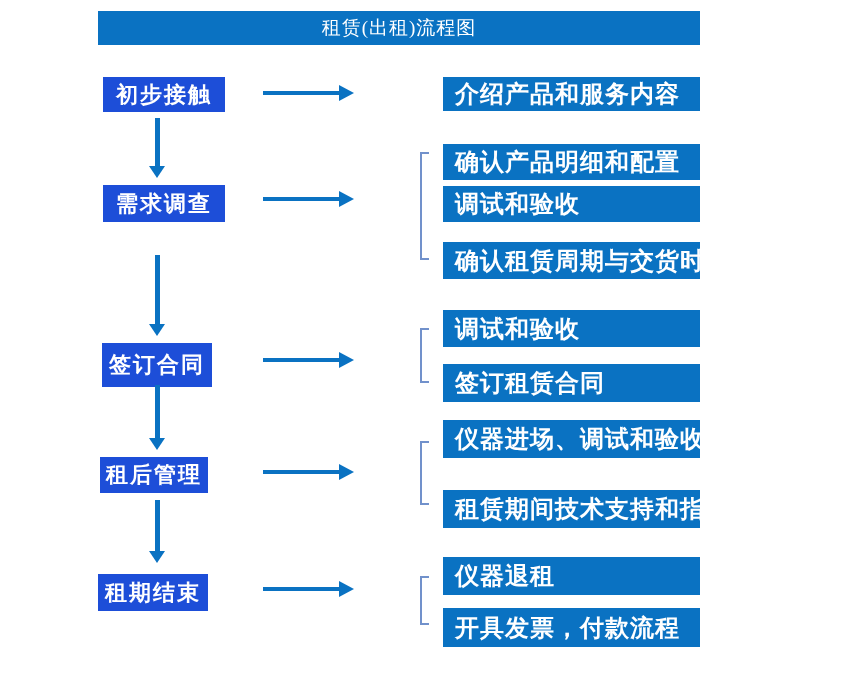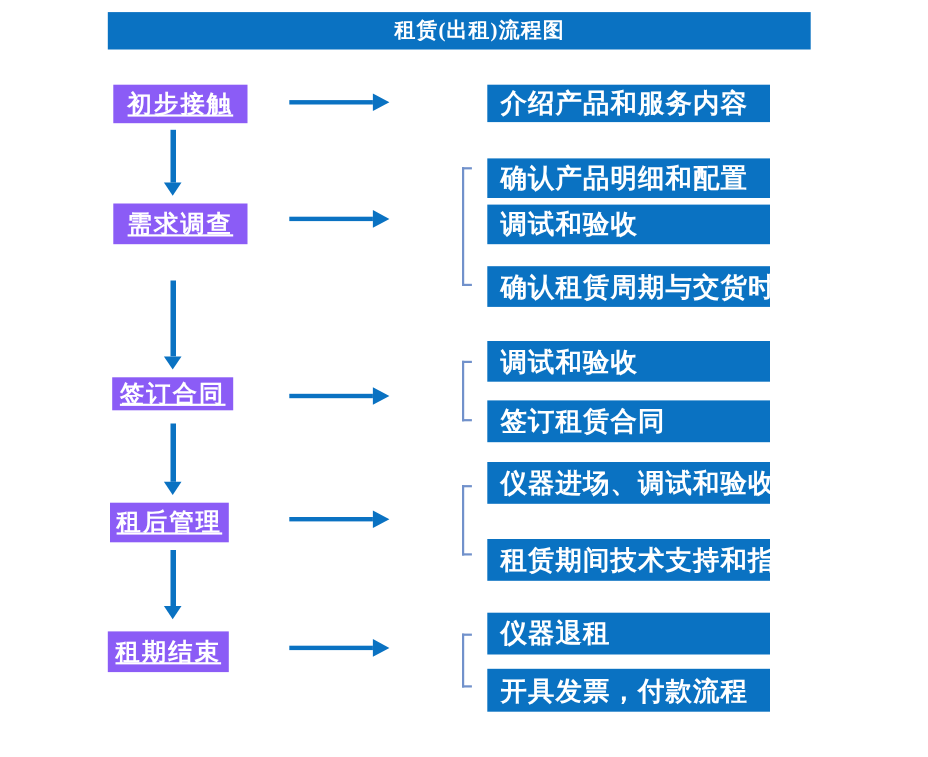--- a/index.html
+++ b/index.html
@@ -16,40 +16,38 @@
     overflow: hidden;
   }
   .title-bar {
     position: absolute;
     left: 98px;
     top: 11px;
     width: 602px;
     height: 34px;
     background: #0a72c2;
     color: #ffffff;
-    font-weight: 700;
+    font-weight: 400;
     font-size: 19px;
     display: flex;
     align-items: center;
     justify-content: center;
     letter-spacing: 1px;
-    padding-left: 37px;
   }
   .step-box {
     position: absolute;
-    background: #8b5cf6;
+    background: #1d4ed8;
     color: #ffffff;
     font-weight: 700;
     font-size: 22px;
     display: flex;
     align-items: center;
     justify-content: center;
     letter-spacing: 2px;
     white-space: nowrap;
-    text-decoration: underline;
   }
   .detail-box {
     position: absolute;
     left: 443px;
     width: 257px;
     background: #0a72c2;
     color: #ffffff;
     font-weight: 700;
     font-size: 24px;
     display: flex;
@@ -115,21 +113,21 @@
   <div class="title-bar">
     <span>租赁(出租)流程图</span>
   </div>
 
   <div class="step-box" style="left:103px;top:77px;width:122px;height:35px">
     <span>初步接触</span>
   </div>
   <div class="step-box" style="left:103px;top:185px;width:122px;height:37px">
     <span>需求调查</span>
   </div>
-  <div class="step-box" style="left:102px;top:343px;width:110px;height:30px">
+  <div class="step-box" style="left:102px;top:343px;width:110px;height:44px">
     <span>签订合同</span>
   </div>
   <div class="step-box" style="left:100px;top:457px;width:108px;height:36px">
     <span>租后管理</span>
   </div>
   <div class="step-box" style="left:98px;top:574px;width:110px;height:37px">
     <span>租期结束</span>
   </div>
 
   <div class="h-arrow" style="top:85px">

